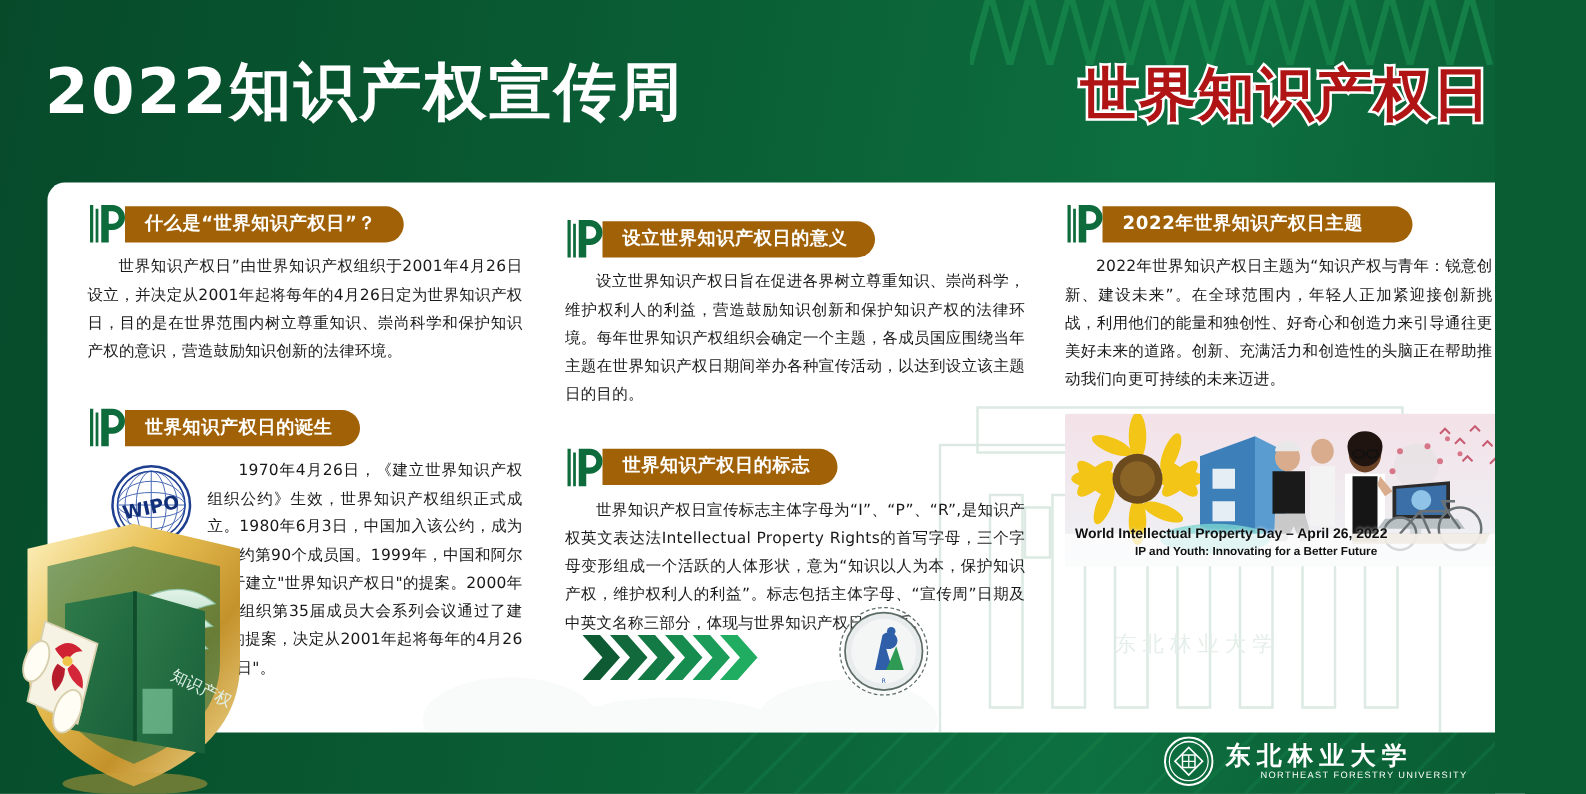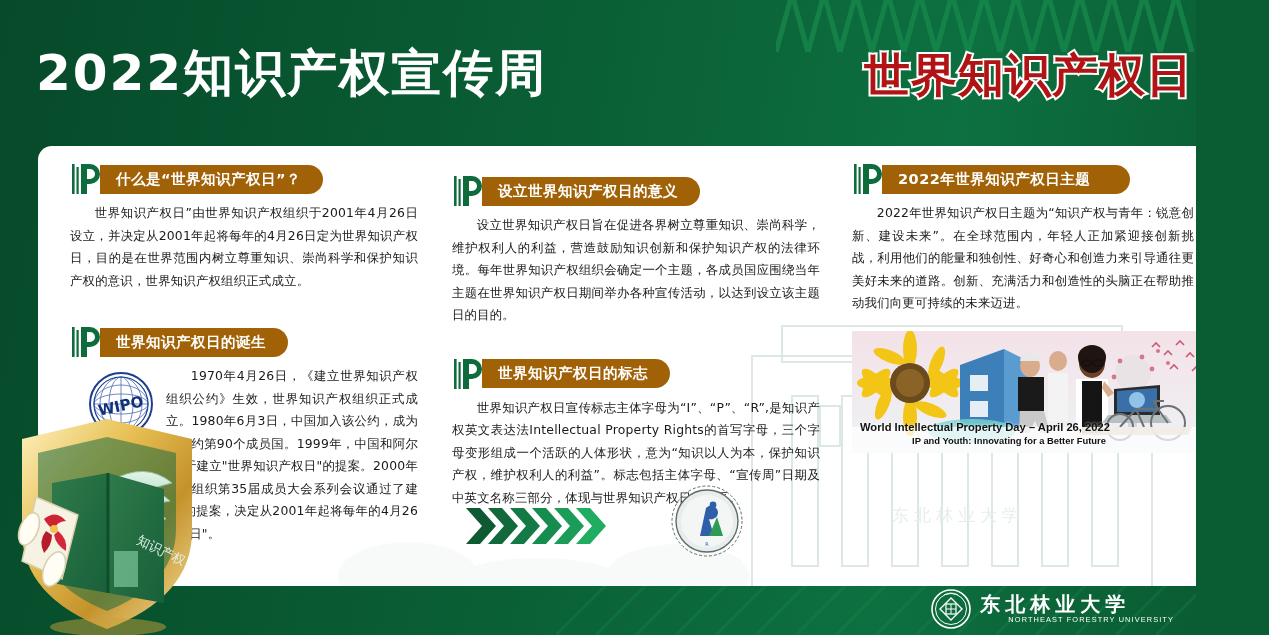--- a/index.html
+++ b/index.html
@@ -92,21 +92,20 @@
   
   .wipo-wrap { position:relative; margin-top:6px; }
   .wipo-logo { float:left; width:66px; height:66px; margin:6px 12px 4px 18px; }
   .wipo-wrap .para { text-indent:2em; }
 
   
   .poster-img {
     position:relative; margin-top:16px; width:352px; height:122px;
     border-radius:2px; overflow:hidden;
     background:linear-gradient(180deg,#e9eef3 0%,#dfe7ee 55%,#f2f4f6 100%);
-    text-align:center;
   }
   .poster-cap {
     position:absolute; left:8px; bottom:6px; z-index:5;
     color:#111; text-shadow:0 0 3px rgba(255,255,255,.9);
   }
   .poster-cap .l1 { font-size:11.2px; font-weight:bold; line-height:14px; }
   .poster-cap .l2 { font-size:9.4px; font-weight:bold; line-height:13px;padding-left:48px; }
 
   
   .chev-row { position:absolute; left:28px; bottom:40px; display:flex; gap:0px; }
@@ -205,21 +204,21 @@
         <div class="sec-head">
           <svg class="ip-mark" viewBox="0 0 36 34">
             <g fill="#0e6b3c">
               <rect x="2" y="2" width="2.6" height="30"></rect>
               <rect x="6.5" y="5" width="2.2" height="27"></rect>
               <path d="M11 2 h9 a10 10 0 0 1 0 20 h-3 v10 h-6 z M17 7 v10 h3 a5 5 0 0 0 0 -10 z"></path>
             </g>
           </svg>
           <div class="pill">什么是“世界知识产权日”？</div>
         </div>
-        <p class="para">世界知识产权日”由世界知识产权组织于2001年4月26日设立，并决定从2001年起将每年的4月26日定为世界知识产权日，目的是在世界范围内树立尊重知识、崇尚科学和保护知识产权的意识，世界知识产权组织正式成立。</p>
+        <p class="para">世界知识产权日”由世界知识产权组织于2001年4月26日设立，并决定从2001年起将每年的4月26日定为世界知识产权日，目的是在世界范围内树立尊重知识、崇尚科学和保护知识产权的意识，营造鼓励知识创新的法律环境。</p>
 
         <div class="sec-head" style="margin-top:35px;">
           <svg class="ip-mark" viewBox="0 0 36 34">
             <g fill="#0e6b3c">
               <rect x="2" y="2" width="2.6" height="30"></rect>
               <rect x="6.5" y="5" width="2.2" height="27"></rect>
               <path d="M11 2 h9 a10 10 0 0 1 0 20 h-3 v10 h-6 z M17 7 v10 h3 a5 5 0 0 0 0 -10 z"></path>
             </g>
           </svg>
           <div class="pill">世界知识产权日的诞生</div>

